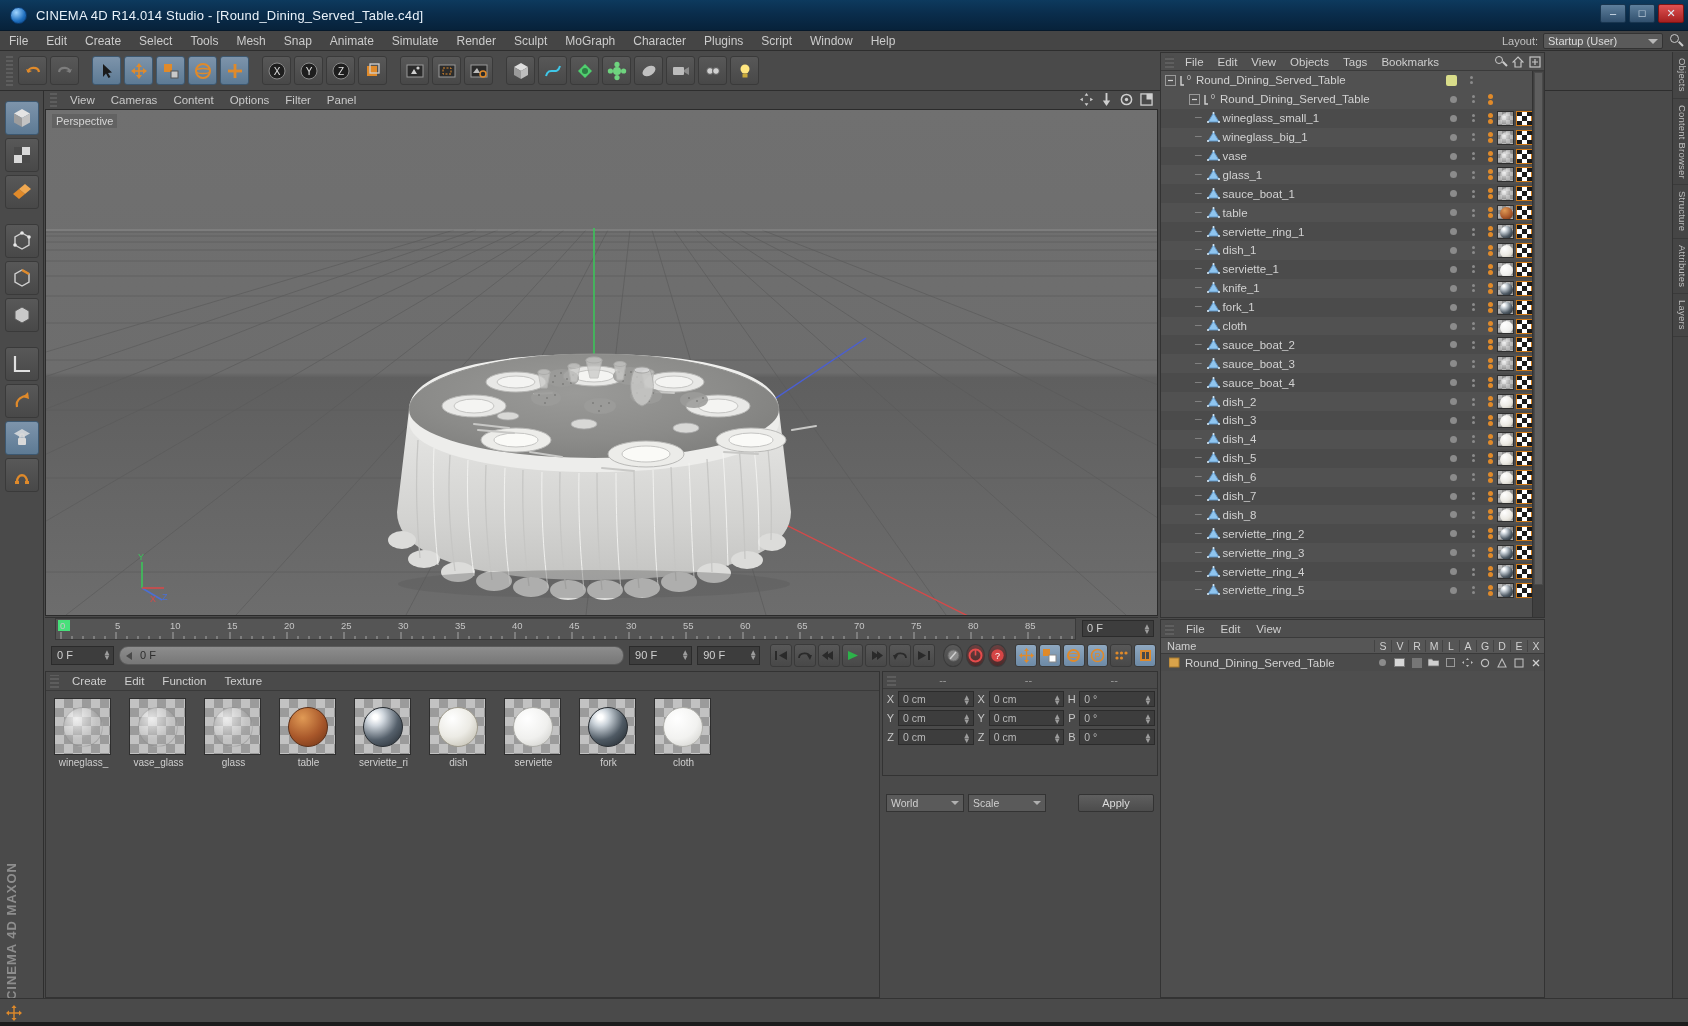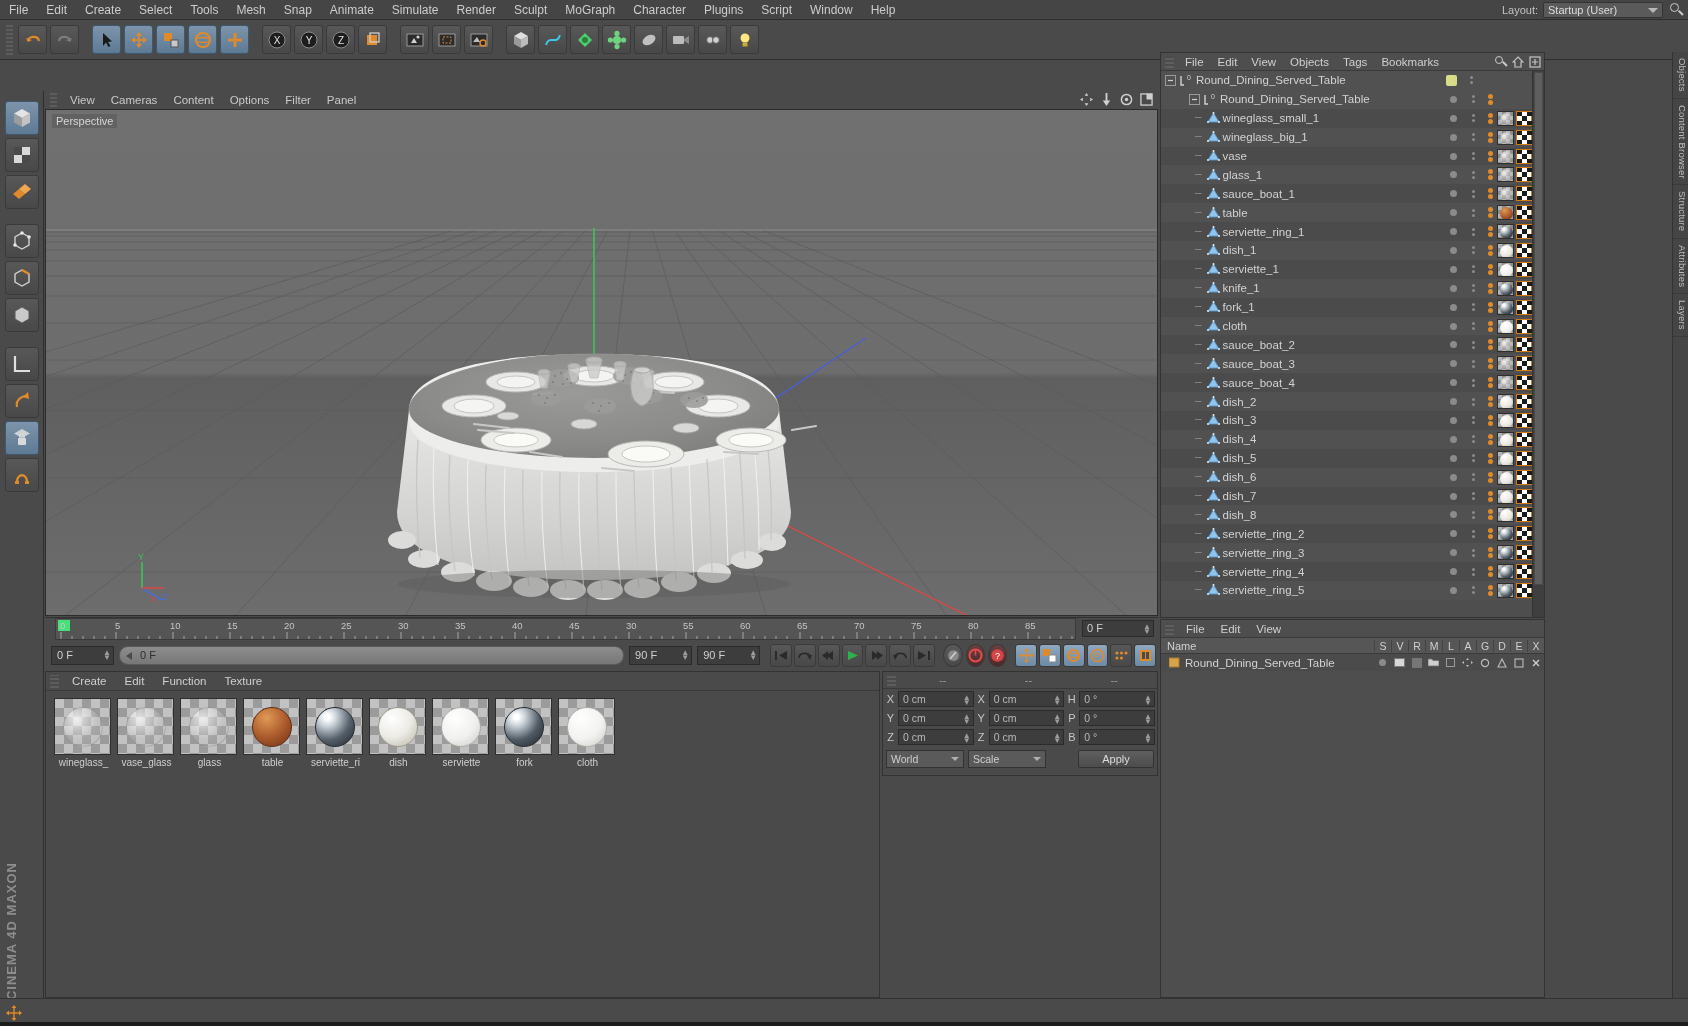--- a/index.html
+++ b/index.html
@@ -110,21 +110,21 @@
   .tp-sq { width:26px;height:23px;border:1px solid #3a3a3a;border-radius:3px; margin-right:2px;
            background:linear-gradient(180deg,#8fa8c0,#6d8aa6); display:flex;align-items:center;justify-content:center;}
 
   
   .matmgr { position:absolute; left:45px; top:671px; width:835px; bottom:28px; background:#4a4a4a;
             border:1px solid #333; }
   .mm-head { height:19px; display:flex; align-items:center; border-bottom:1px solid #3a3a3a;}
   .mm-head .g { width:9px;height:13px;background:repeating-linear-gradient(0deg,#6a6a6a 0 2px,#4a4a4a 2px 4px);
     margin:0 4px; opacity:.6;}
   .mm-head .mi { padding:0 9px; font-size:11.5px; color:#cfcfcf;}
-  .mm-grid { display:flex; padding:7px 0 0 8px; gap:6px; flex-wrap:wrap;align-items:flex-end;}
+  .mm-grid { display:flex; padding:7px 0 0 8px; gap:18px; flex-wrap:wrap;align-items:flex-end;}
   .mat { width:57px; }
   .mat .sw { width:57px;height:57px; border:1px solid #2e2e2e; position:relative; overflow:hidden;
       background-image:
         linear-gradient(45deg,#9b9b9b 25%,transparent 25%,transparent 75%,#9b9b9b 75%),
         linear-gradient(45deg,#9b9b9b 25%,transparent 25%,transparent 75%,#9b9b9b 75%);
       background-size:18px 18px; background-position:0 0,9px 9px; background-color:#c2c2c2;}
   .mat .sphere { position:absolute; left:8px; top:8px; width:40px;height:40px;border-radius:50%; }
   .mat .nm { font-size:10px; color:#cfcfcf; text-align:center; margin-top:2px; white-space:nowrap;
              overflow:hidden; text-overflow:clip; width:59px;}
 
@@ -132,21 +132,21 @@
   .coord { position:absolute; left:882px; top:671px; width:276px; height:105px; background:#4a4a4a;
            border:1px solid #333;}
   .coord-head { height:17px; display:flex; align-items:center; gap:0; border-bottom:1px solid #3a3a3a;}
   .coord-head .g { width:9px;height:12px;background:repeating-linear-gradient(0deg,#6a6a6a 0 2px,#4a4a4a 2px 4px);
     margin:0 4px; opacity:.6;}
   .coord-head .c { flex:1; font-size:11px; color:#9d9d9d; text-align:center;}
   .crow { display:flex; align-items:center; height:19px; padding:0 2px; gap:2px;}
   .clab { width:11px; font-size:11px; color:#c6c6c6; text-align:center; flex:none;}
   .cfield { flex:1; height:16px; background:#3d3d3d; border:1px solid #2b2b2b; font-size:10.5px;
             color:#b9b9b9; padding:0 4px; line-height:14px; position:relative;}
-  .coord-bot { display:flex; align-items:center; gap:4px; padding:4px 3px 0 3px;}
+  .coord-bot { display:flex; align-items:center; gap:4px; padding:4px 3px 0 3px;margin-top:44px;}
   .csel { width:78px;height:18px;background:#5a5a5a;border:1px solid #333; font-size:10.5px; color:#cfcfcf;
           display:flex;align-items:center;justify-content:space-between; padding:0 4px;}
   .csel .cv{width:0;height:0;border-left:4px solid transparent;border-right:4px solid transparent;border-top:4px solid #b0b0b0;}
   .cbtn { width:76px;height:18px;background:linear-gradient(180deg,#5f5f5f,#4c4c4c); border:1px solid #333;
           font-size:11px; color:#dcdcdc; display:flex;align-items:center;justify-content:center; border-radius:2px;}
 
   
   .objmgr { position:absolute; left:1160px; top:52px; width:385px; height:566px; background:#4e4e4e;
             border:1px solid #333;}
   .om-head { height:18px; display:flex; align-items:center; border-bottom:1px solid #3a3a3a; position:relative;}
@@ -207,20 +207,29 @@
   .sb-text { font-size:11.5px; color:#cfcfcf; }
 
   
   .taskbar { position:absolute; left:0; right:0; bottom:-10px; height:14px; background:#1c1c1c;}
 </style>
 </head>
 <body>
 
 <div class="app">
 
+  <div class="titlebar">
+    <div class="tb-icon"></div>
+    <div class="tb-text">CINEMA 4D R14.014 Studio - [Round_Dining_Served_Table.c4d]</div>
+    <div class="winbtns">
+      <div class="winbtn">–</div>
+      <div class="winbtn">□</div>
+      <div class="winbtn close">✕</div>
+    </div>
+  </div>
 
   <div class="menubar">
     <div class="mi">File</div>
     <div class="mi">Edit</div>
     <div class="mi">Create</div>
     <div class="mi">Select</div>
     <div class="mi">Tools</div>
     <div class="mi">Mesh</div>
     <div class="mi">Snap</div>
     <div class="mi">Animate</div>

